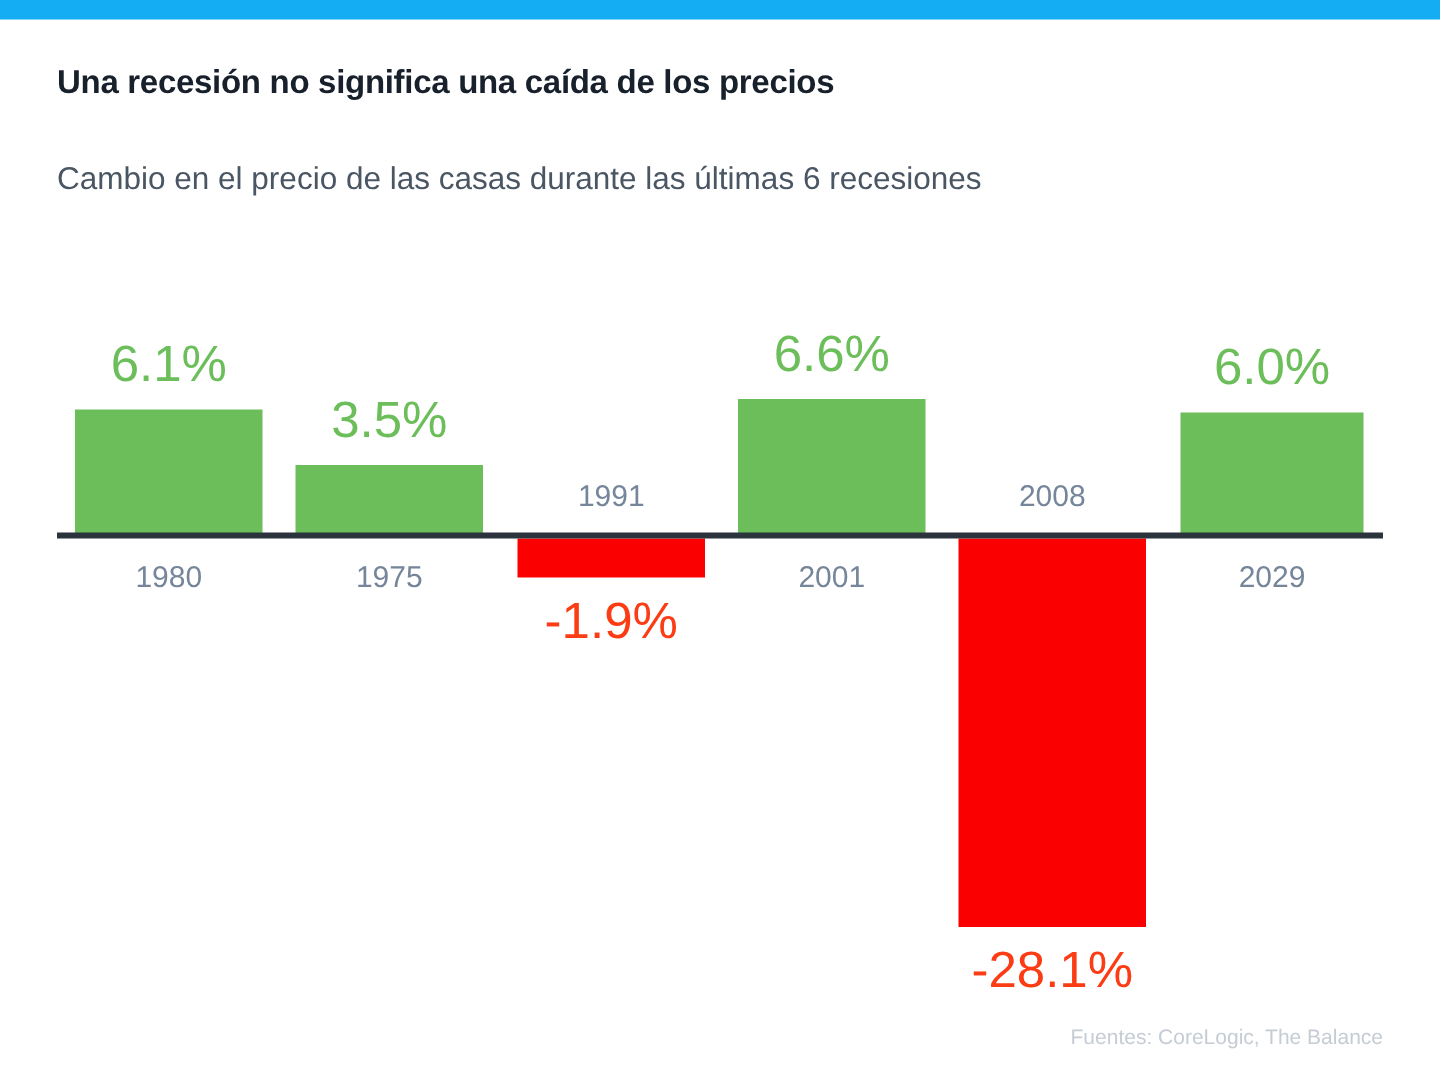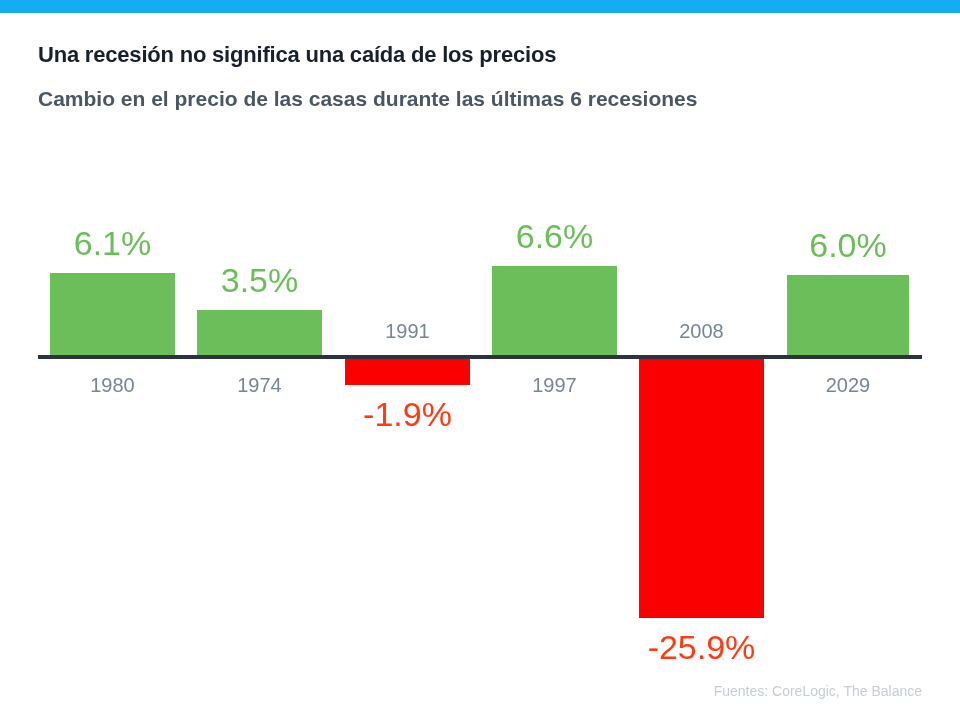--- a/index.html
+++ b/index.html
@@ -33,23 +33,23 @@
     top: 42px;
     font-size: 22px;
     font-weight: bold;
     color: #17202b;
     letter-spacing: -0.2px;
     white-space: nowrap;
   }
   .subtitle {
     position: absolute;
     left: 38px;
-    top: 87px;
+    top: 108px;
     font-size: 21px;
-    font-weight: bold;
+    font-weight: normal;
     color: #4a5664;
     white-space: nowrap;
   }
   .chart {
     position: absolute;
     left: 0;
     top: 0;
     width: 960px;
     height: 516px;
   }
@@ -110,33 +110,33 @@
   <div class="subtitle">Cambio en el precio de las casas durante las últimas 6 recesiones</div>
 
   <div class="chart">
 
     <div class="bar pos" style="left:50px; top:273px; width:125px; height:84px;"></div>
     <div class="value-label pos" style="left:50px; top:224px; width:125px;">6.1%</div>
     <div class="year-label" style="left:50px; top:374px; width:125px;">1980</div>
 
     <div class="bar pos" style="left:197px; top:310px; width:125px; height:47px;"></div>
     <div class="value-label pos" style="left:197px; top:261px; width:125px;">3.5%</div>
-    <div class="year-label" style="left:197px; top:374px; width:125px;">1974</div>
+    <div class="year-label" style="left:197px; top:374px; width:125px;">1975</div>
 
     <div class="bar neg" style="left:345px; top:359px; width:125px; height:26px;"></div>
     <div class="year-label" style="left:345px; top:320px; width:125px;">1991</div>
     <div class="value-label neg" style="left:345px; top:395px; width:125px;">-1.9%</div>
 
     <div class="bar pos" style="left:492px; top:266px; width:125px; height:91px;"></div>
     <div class="value-label pos" style="left:492px; top:217px; width:125px;">6.6%</div>
-    <div class="year-label" style="left:492px; top:374px; width:125px;">1997</div>
+    <div class="year-label" style="left:492px; top:374px; width:125px;">2001</div>
 
     <div class="bar neg" style="left:639px; top:359px; width:125px; height:259px;"></div>
     <div class="year-label" style="left:639px; top:320px; width:125px;">2008</div>
-    <div class="value-label neg" style="left:614px; top:628px; width:175px;">-25.9%</div>
+    <div class="value-label neg" style="left:614px; top:628px; width:175px;">-28.1%</div>
 
     <div class="bar pos" style="left:787px; top:275px; width:122px; height:82px;"></div>
     <div class="value-label pos" style="left:787px; top:226px; width:122px;">6.0%</div>
     <div class="year-label" style="left:787px; top:374px; width:122px;">2029</div>
 
     <div class="axis-line"></div>
 
   </div>
 
   <div class="source">Fuentes:  CoreLogic, The Balance</div>

